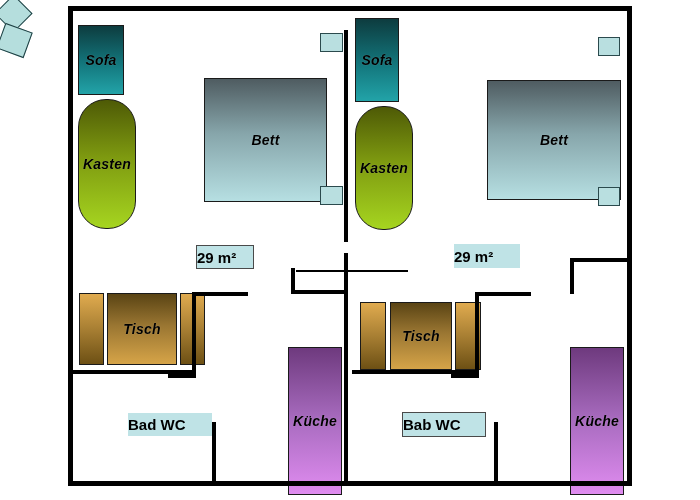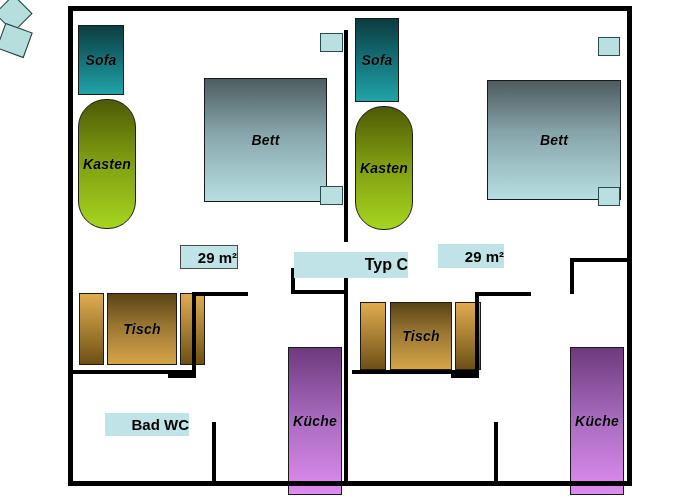--- a/index.html
+++ b/index.html
@@ -79,28 +79,29 @@
     background: #b5dedd;
     border: 1px solid #1d3f42;
     box-sizing: border-box;
   }
   
   .tag {
     position: absolute;
     box-sizing: border-box;
     display: flex;
     align-items: center;
-    justify-content: flex-end;
+    justify-content: flex-start;
     background: #bfe3e6;
     color: #000000;
     font-family: "Liberation Sans", sans-serif;
     font-weight: bold;
     font-size: 15px;
     z-index: 40;
     white-space: nowrap;
+    margin-left: 16px;
   }
   .tag.boxed {
     border: 1px solid #4a4a4a;
   }
   .tag.plain {
     border: none;
   }
   .tag.big {
     font-size: 16px;
   }
@@ -201,22 +202,22 @@
   </div>
 
   <div class="tag boxed" style="left:180px; top:245px; width:58px; height:24px;">
     <span>29 m²</span>
   </div>
 
   <div class="tag plain" style="left:438px; top:244px; width:66px; height:24px;">
     <span>29 m²</span>
   </div>
 
-  <div class="tag plain big" style="left:294px; top:252px; width:114px; height:26px;">
-    <span>Typ C</span>
-  </div>
-
-  <div class="tag plain" style="left:105px; top:413px; width:84px; height:23px;">
+
+  <div class="tag plain" style="left:112px; top:413px; width:84px; height:23px;">
     <span>Bad WC</span>
   </div>
 
+  <div class="tag boxed" style="left:386px; top:412px; width:84px; height:25px;">
+    <span>Bab WC</span>
+  </div>
 
 </div>
 
 </body></html>

